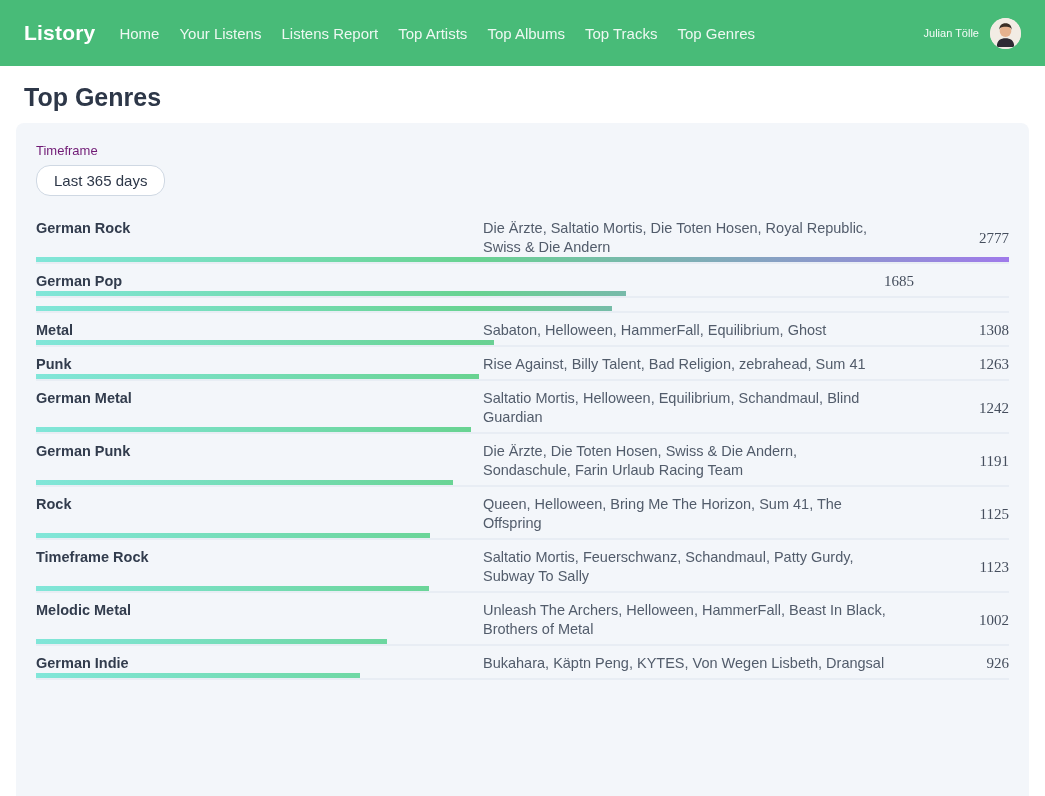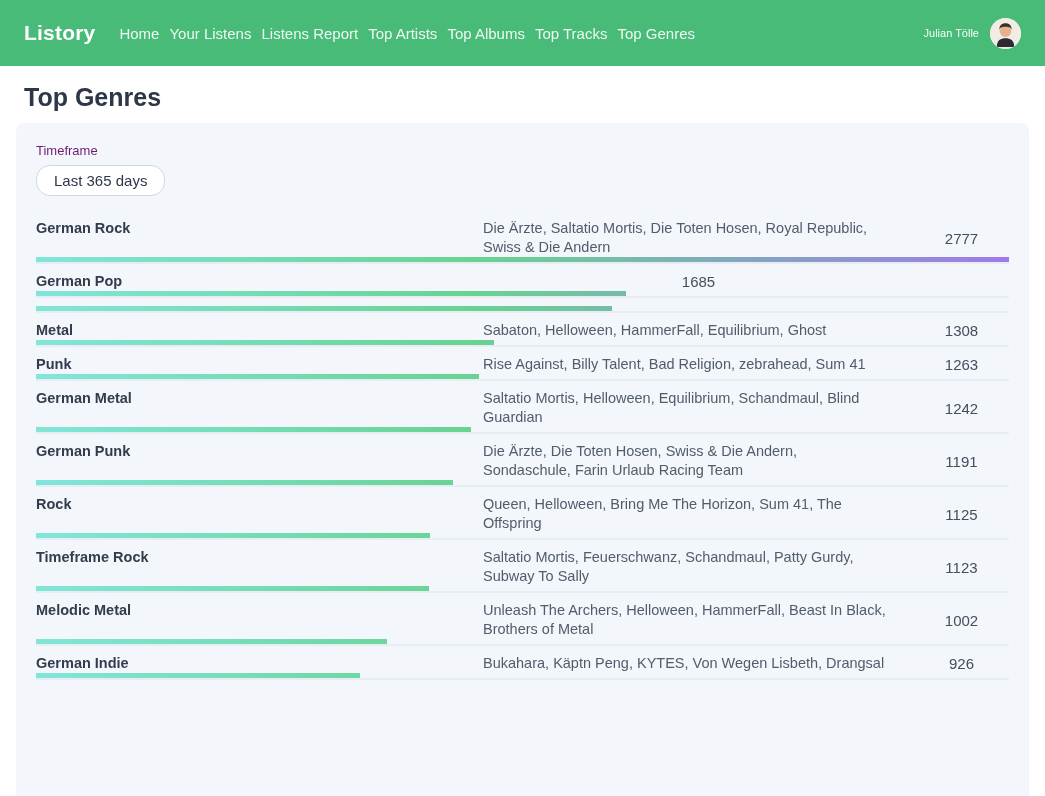--- a/index.html
+++ b/index.html
@@ -24,21 +24,21 @@
     color: #ffffff;
     font-size: 21px;
     font-weight: 700;
     letter-spacing: 0.2px;
     margin-right: 24px;
     cursor: pointer;
   }
   .nav-links {
     display: flex;
     align-items: center;
-    gap: 10px;
+    gap: 20px;
   }
   .nav-link {
     color: rgba(255,255,255,0.9);
     font-size: 15px;
     cursor: pointer;
     white-space: nowrap;
   }
   .nav-right {
     margin-left: auto;
     display: flex;
@@ -109,22 +109,23 @@
   }
   .genre-artists {
     font-size: 14.5px;
     line-height: 19px;
     color: #525c6b;
     padding-right: 28px;
   }
   .genre-count {
     font-size: 15px;
     color: #454e5d;
-    text-align: center;
+    text-align: right;
     align-self: center;
+    font-family: Liberation Serif, serif;
   }
   .bar-wrap {
     position: relative;
     height: 7px;
     margin-top: 0;
   }
   .bar-track {
     position: absolute;
     left: 0; right: 0; bottom: 0;
     height: 2px;

